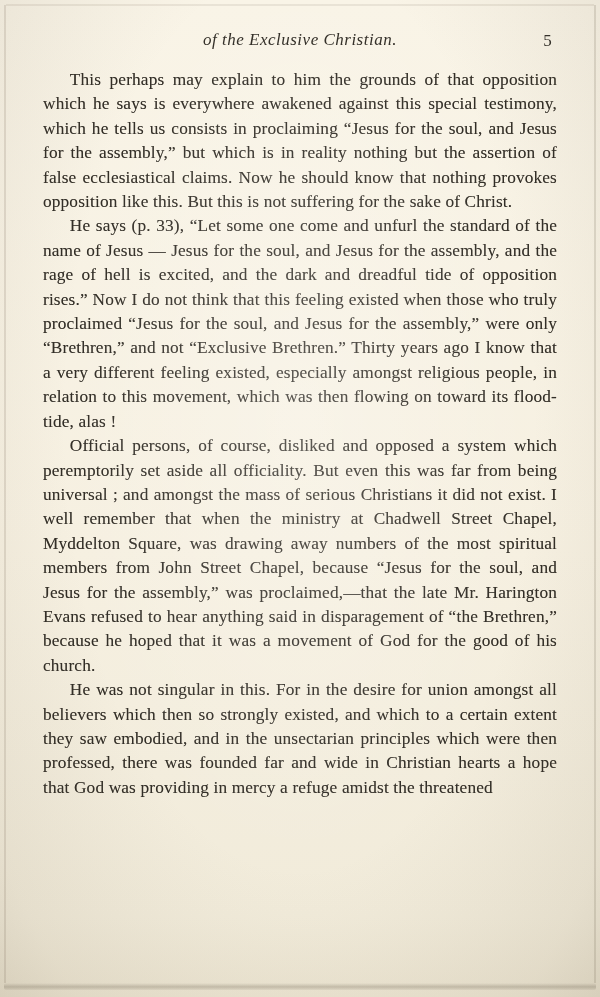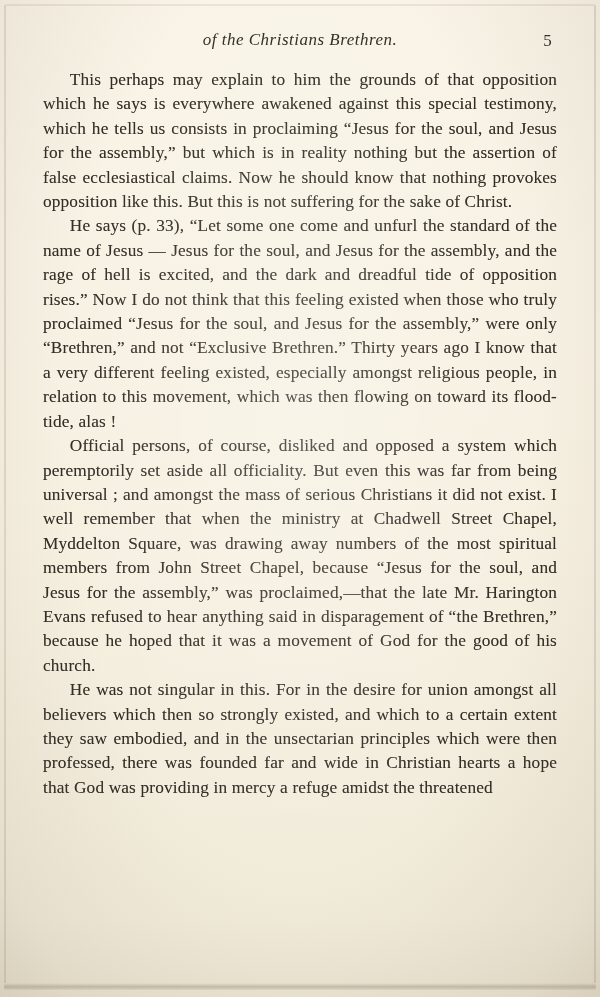--- a/index.html
+++ b/index.html
@@ -109,21 +109,21 @@
 <body>
 
 <div class="page">
 
   <div class="scan-edge scan-edge-top"></div>
   <div class="scan-edge scan-edge-left"></div>
   <div class="scan-edge scan-edge-right"></div>
   <div class="scan-edge scan-edge-bottom"></div>
 
   <div class="header">
-    <span class="running-title">of the Christians Brethren.</span>
+    <span class="running-title">of the Exclusive Christian.</span>
     <span class="page-number">5</span>
   </div>
 
   <div class="body-text">
     <p>This perhaps may explain to him the grounds of that opposition which he says is everywhere awakened against this special testimony, which he tells us consists in proclaiming “Jesus for the soul, and Jesus for the assembly,” but which is in reality nothing but the assertion of false ecclesiastical claims.  Now he should know that nothing provokes opposition like this.  But this is not suffering for the sake of Christ.</p>
     <p>He says (p. 33), “Let some one come and unfurl the standard of the name of Jesus — Jesus for the soul, and Jesus for the assembly, and the rage of hell is excited, and the dark and dreadful tide of opposition rises.”  Now I do not think that this feeling existed when those who truly proclaimed “Jesus for the soul, and Jesus for the assembly,” were only “Brethren,” and not “Exclusive Brethren.”  Thirty years ago I know that a very different feeling existed, especially amongst religious people, in relation to this movement, which was then flowing on toward its flood-tide, alas !</p>
     <p>Official persons, of course, disliked and opposed a system which peremptorily set aside all officiality.  But even this was far from being universal ; and amongst the mass of serious Christians it did not exist.  I well remember that when the ministry at Chadwell Street Chapel, Myddelton Square, was drawing away numbers of the most spiritual members from John Street Chapel, because “Jesus for the soul, and Jesus for the assembly,” was proclaimed,—that the late Mr. Harington Evans refused to hear anything said in disparagement of “the Brethren,” because he hoped that it was a movement of God for the good of his church.</p>
     <p>He was not singular in this.  For in the desire for union amongst all believers which then so strongly existed, and which to a certain extent they saw embodied, and in the unsectarian principles which were then professed, there was founded far and wide in Christian hearts a hope that God was providing in mercy a refuge amidst the threatened</p>
   </div>
 

